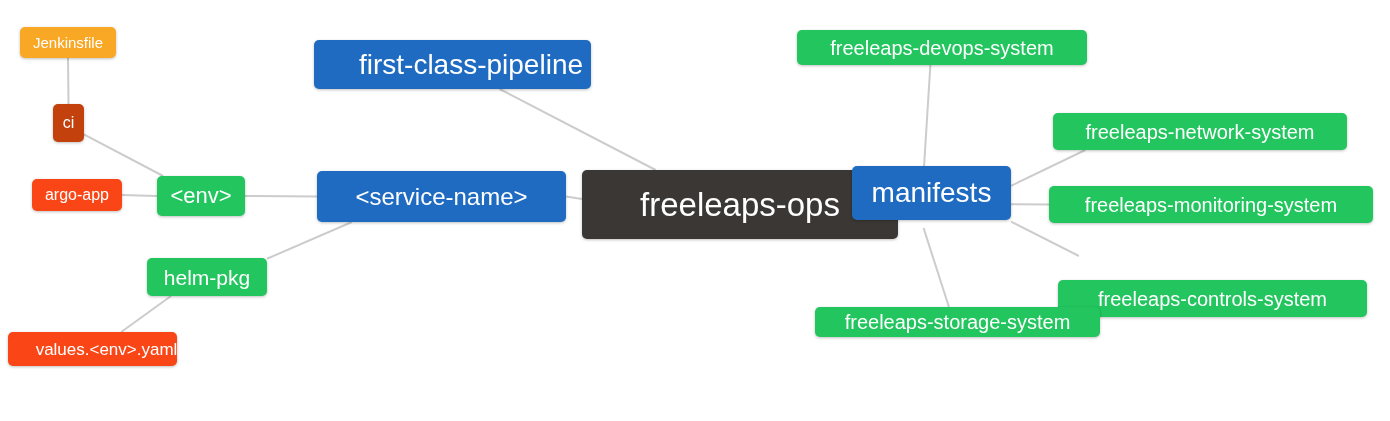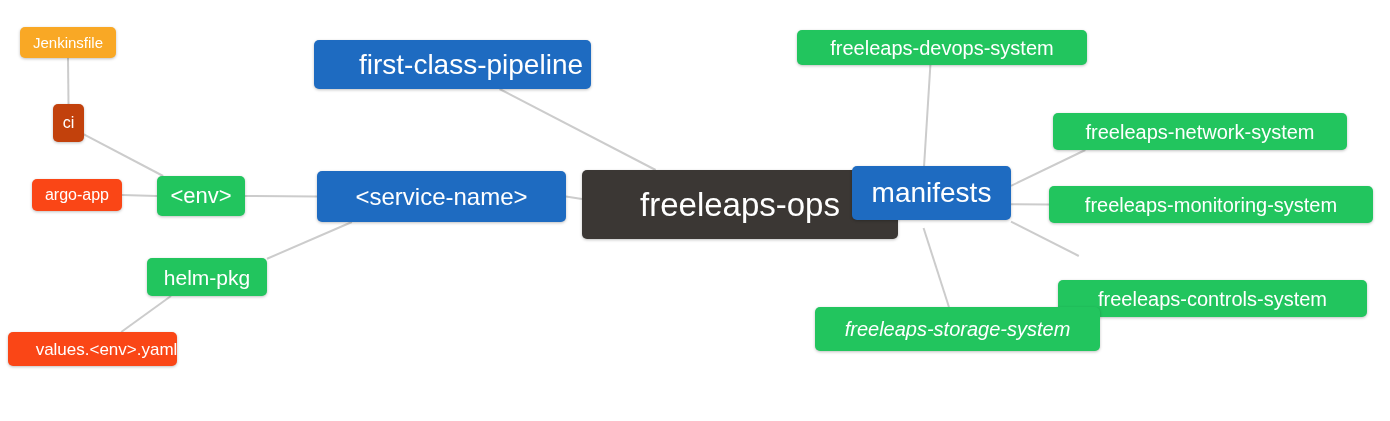--- a/index.html
+++ b/index.html
@@ -64,17 +64,17 @@
       <div class="node" style="left: 32px; top: 179px; width: 90px; height: 32px; font-size: 16px; background: rgb(250, 70, 22);">argo-app</div>
       <div class="node" style="left: 157px; top: 176px; width: 88px; height: 40px; font-size: 22px; background: rgb(34, 197, 94); text-align: center;">&lt;env&gt;</div>
       <div class="node" style="left: 314px; top: 40px; width: 277px; height: 49px; font-size: 28px; background: rgb(30, 107, 193); padding-left: 37px;">first-class-pipeline</div>
       <div class="node" style="left: 317px; top: 171px; width: 249px; height: 51px; font-size: 24px; background: rgb(30, 107, 193);">&lt;service-name&gt;</div>
       <div class="node" style="left: 582px; top: 170px; width: 316px; height: 69px; font-size: 33px; background: rgb(59, 55, 52);">freeleaps-ops</div>
       <div class="node" style="left: 852px; top: 166px; width: 159px; height: 54px; font-size: 28px; background: rgb(30, 107, 193);">manifests</div>
       <div class="node" style="left: 797px; top: 30px; width: 290px; height: 35px; font-size: 20px; background: rgb(34, 197, 94);">freeleaps-devops-system</div>
       <div class="node" style="left: 1053px; top: 113px; width: 294px; height: 37px; font-size: 20px; background: rgb(34, 197, 94);">freeleaps-network-system</div>
       <div class="node" style="left: 1049px; top: 186px; width: 324px; height: 37px; font-size: 20px; background: rgb(34, 197, 94);">freeleaps-monitoring-system</div>
       <div class="node" style="left: 1058px; top: 256px; width: 309px; height: 37px; font-size: 20px; background: rgb(34, 197, 94); margin-top: 24px;">freeleaps-controls-system</div>
-      <div class="node" style="left: 815px; top: 307px; width: 285px; height: 44px; font-size: 20px; background: rgb(34, 197, 94); font-style: italic;">freeleaps-storage-system</div>
+      <div class="node" style="left: 815px; top: 307px; width: 285px; height: 30px; font-size: 20px; background: rgb(34, 197, 94);">freeleaps-storage-system</div>
       <div class="node" style="left: 147px; top: 258px; width: 120px; height: 38px; font-size: 21px; background: rgb(34, 197, 94);">helm-pkg</div>
       <div class="node" style="left: 8px; top: 332px; width: 169px; height: 34px; font-size: 17px; background: rgb(250, 70, 22); padding-left: 28px;">values.&lt;env&gt;.yaml</div>
     </div>
 </div>
 
 </body></html>

